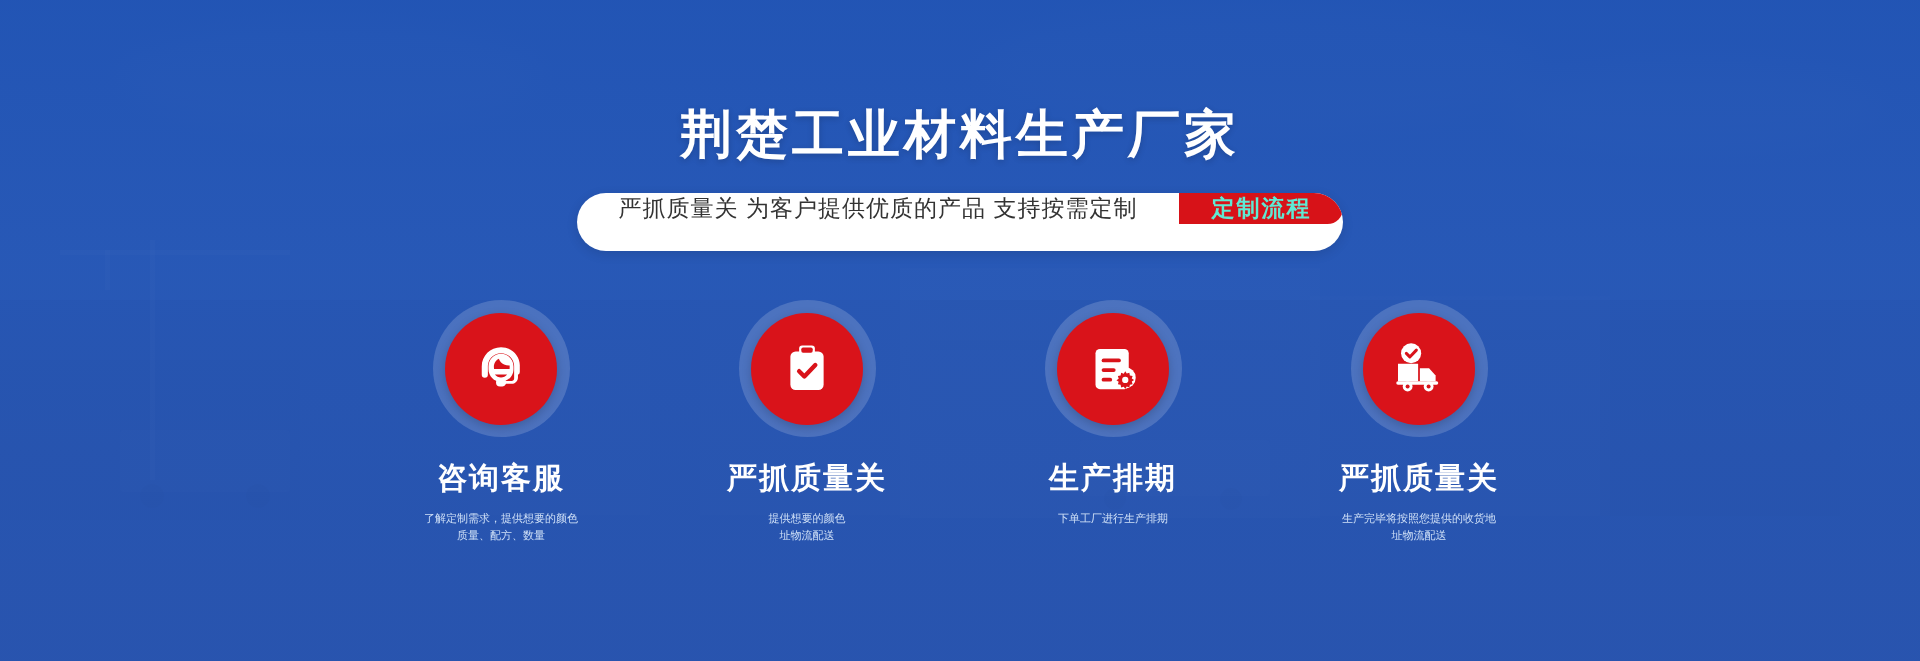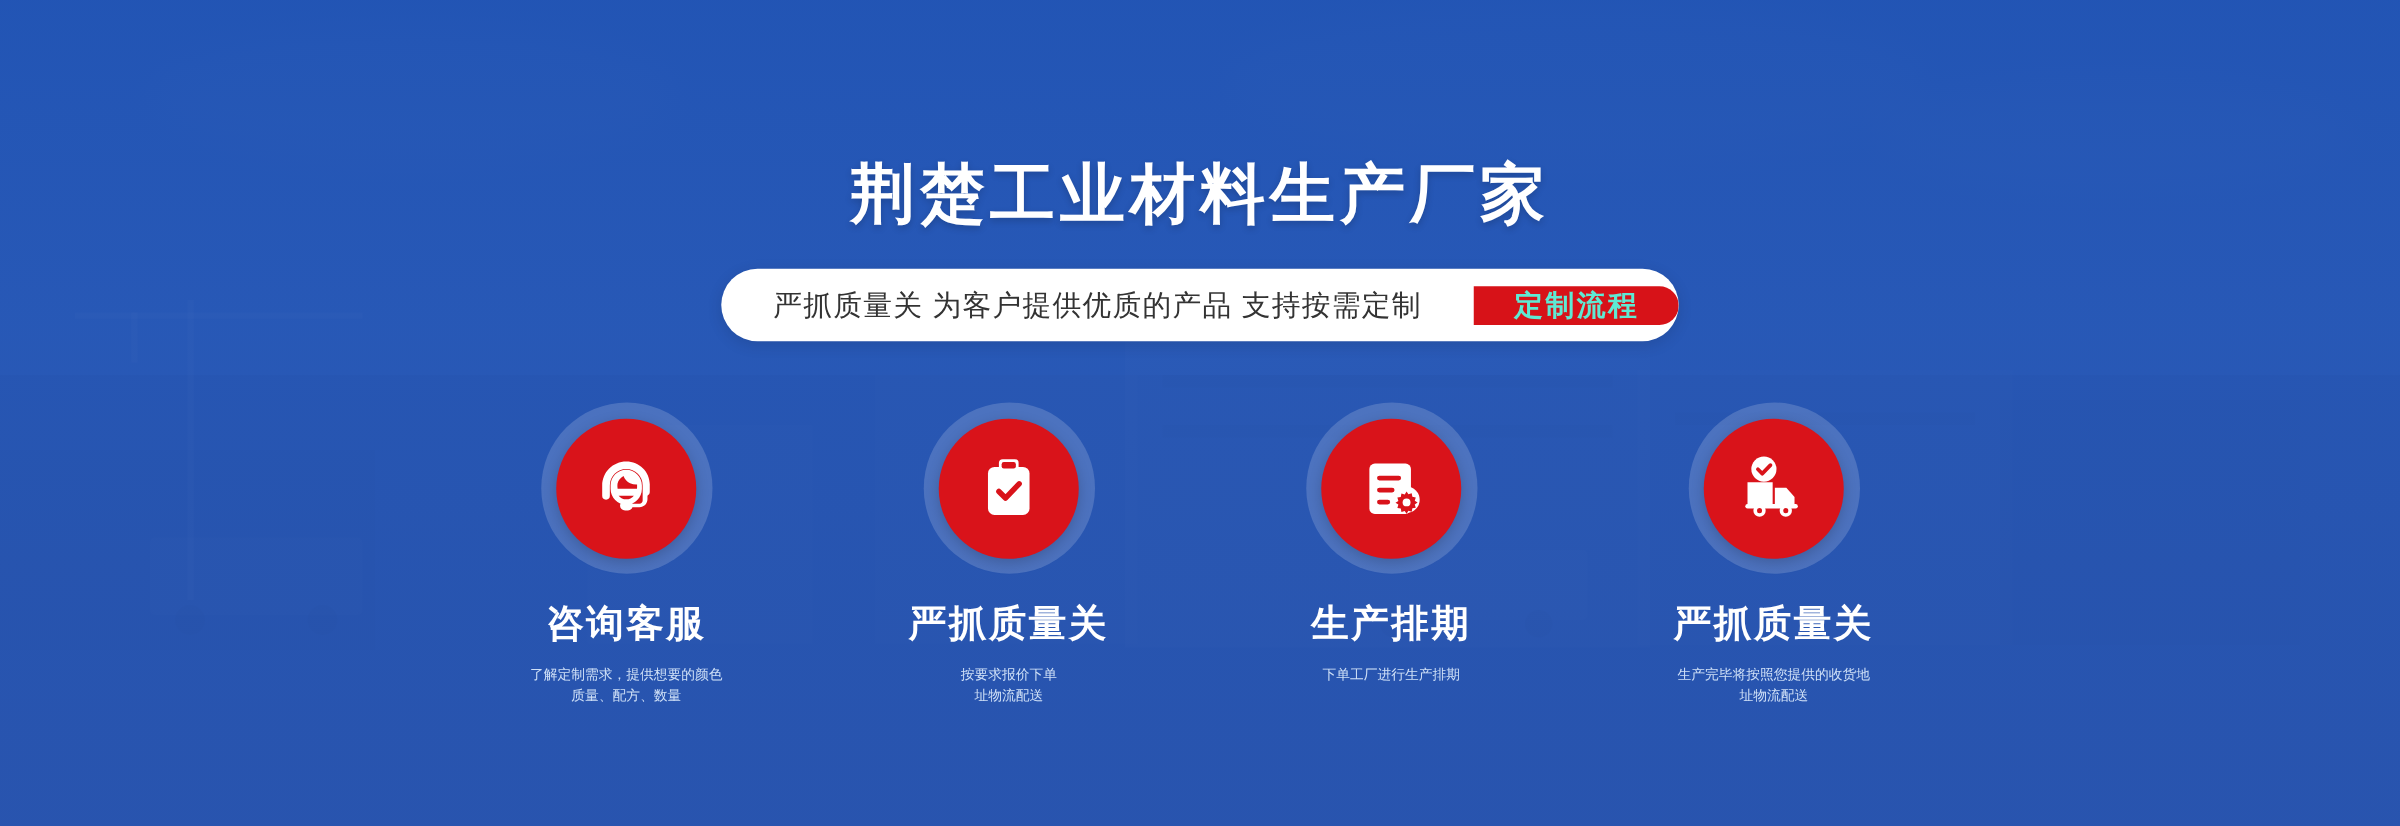--- a/index.html
+++ b/index.html
@@ -29,33 +29,33 @@
   .cloud{position:absolute;border-radius:50%;background:rgba(255,255,255,.05);filter:blur(14px);}
   .crane-v{position:absolute;width:5px;background:rgba(255,255,255,.10);}
   .crane-h{position:absolute;height:5px;background:rgba(255,255,255,.10);}
   .truckblob{position:absolute;background:rgba(255,255,255,.06);border-radius:4px;}
   .wheel{position:absolute;border-radius:50%;background:rgba(0,0,0,.10);}
   
   .bg-wash{
     position:absolute;inset:0;
     background:linear-gradient(180deg,rgba(33,84,180,.88) 0%,rgba(38,86,180,.86) 40%,rgba(40,84,175,.90) 100%);
   }
-  .content{position:relative;z-index:5;width:1920px;height:569px;margin-top:22px;}
+  .content{position:relative;z-index:5;width:1920px;height:569px;}
 
   
   .title{
     position:absolute;left:0;top:108px;width:1920px;text-align:center;
     font-size:52px;font-weight:bold;color:#ffffff;letter-spacing:4px;
     text-shadow:0 2px 6px rgba(0,0,0,.18);line-height:1;
   }
 
   
   .pill-wrap{position:absolute;left:0;top:193px;width:1920px;display:flex;justify-content:center;}
   .pill{
-    display:flex;align-items:center;height:58px;background:#ffffff;
+    display:flex;align-items:flex-start;height:58px;background:#ffffff;
     border-radius:29px;overflow:hidden;box-shadow:0 3px 12px rgba(0,0,0,.12);gap:12px;
   }
   .pill-text{
     display:flex;align-items:center;padding:0 30px 0 42px;
     font-size:23px;color:#333333;letter-spacing:1px;white-space:nowrap;
   }
   .pill-btn{
     display:flex;align-items:center;justify-content:center;
     background:#d71218;color:#5eead4;font-size:23px;font-weight:bold;
     padding:0 32px;letter-spacing:2px;white-space:nowrap;border:0;cursor:pointer;
@@ -166,21 +166,21 @@
                 <rect x="13" y="12" width="38" height="44" rx="6" fill="#ffffff"></rect>
                 <rect x="23" y="5" width="18" height="11" rx="3.5" fill="#ffffff"></rect>
                 <rect x="25.5" y="7.5" width="13" height="6" rx="2" fill="#d9131a"></rect>
                 <path d="M23 34.5l6 6 12.5-13" stroke="#d9131a" stroke-width="5" fill="none" stroke-linecap="round" stroke-linejoin="round"></path>
               </svg>
             </span>
           </div>
         </div>
         <div class="step-title">严抓质量关</div>
         <div class="step-desc">
-          <div>按要求报价下单</div>
+          <div>提供想要的颜色</div>
           <div>址物流配送</div>
         </div>
       </div>
 
       <div class="step">
         <div class="ring">
           <div class="disc">
             <span>
               <svg viewBox="0 0 64 64" xmlns="http://www.w3.org/2000/svg">
                 <rect x="12" y="9" width="38" height="46" rx="5" fill="#ffffff"></rect>

